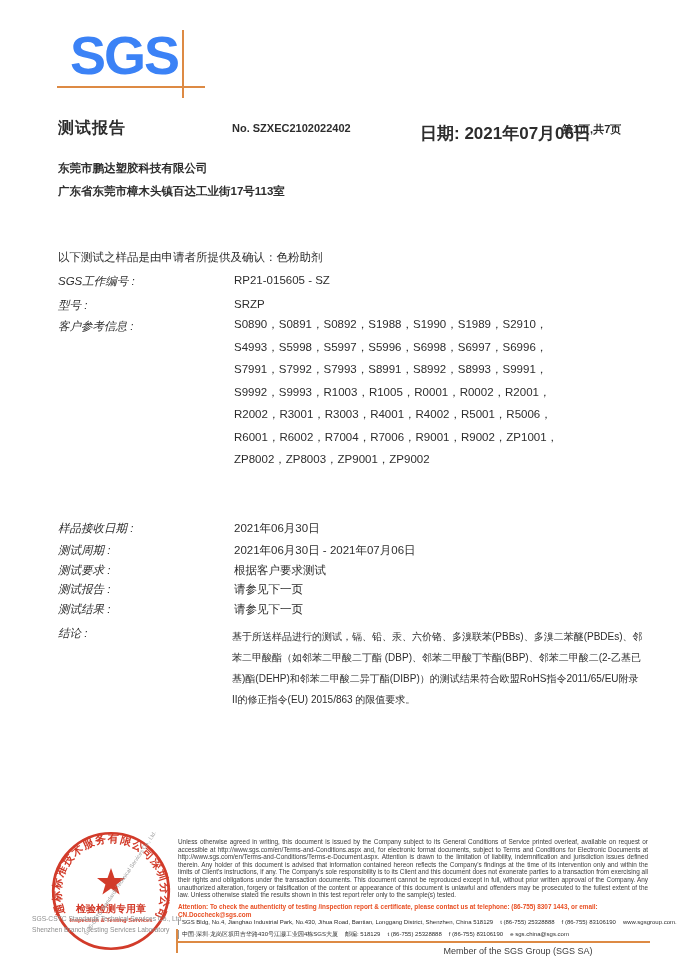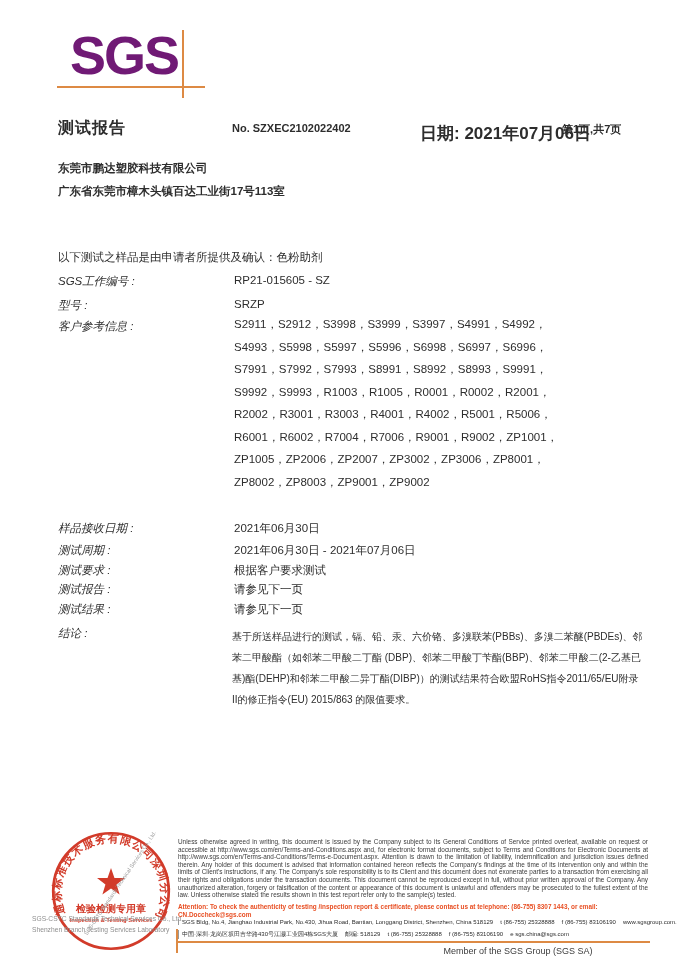--- a/index.html
+++ b/index.html
@@ -2,21 +2,21 @@
 <html><head>
 <meta charset="utf-8">
 <style>
   html,body{margin:0;padding:0;background:#e8e8e8;}
   .page{
     position:relative;width:677px;height:959px;margin:0 auto;background:#ffffff;
     font-family:"Liberation Sans","DejaVu Sans",sans-serif;color:#2d2d2d;overflow:hidden;
   }
   .abs{position:absolute;}
   
-  .logo{left:70px;top:28px;font-size:54px;font-weight:700;color:#701a75;letter-spacing:-2px;line-height:1;}
+  .logo{left:70px;top:28px;font-size:54px;font-weight:700;color:#3b82f6;letter-spacing:-2px;line-height:1;}
   .crop-h{left:57px;top:86px;width:148px;height:2px;background:#dd8a44;}
   .crop-v{left:182px;top:30px;width:2px;height:68px;background:#dd8a44;}
   .title{left:58px;top:118px;font-size:16px;font-weight:700;letter-spacing:1px;}
   .report-no{left:232px;top:122px;font-size:11px;font-weight:600;}
   .date{left:420px;top:122px;font-size:17px;font-weight:600;}
   .page-no{left:562px;top:122px;font-size:11px;font-weight:600;}
   .company{left:58px;top:161px;font-size:11.5px;font-weight:600;}
   .address{left:58px;top:184px;font-size:11.5px;font-weight:600;}
   .statement{left:58px;top:250px;font-size:11.5px;}
   
@@ -61,27 +61,26 @@
   <div class="abs statement">以下测试之样品是由申请者所提供及确认：色粉助剂</div>
 
   <div class="abs flabel" style="top:274px">SGS工作编号 :</div>
   <div class="abs fvalue" style="top:274px">RP21-015605 - SZ</div>
 
   <div class="abs flabel" style="top:298px">型号 :</div>
   <div class="abs fvalue" style="top:298px">SRZP</div>
 
   <div class="abs flabel" style="top:319px">客户参考信息 :</div>
   <div class="abs fvalue reflines" style="top:313px">
-    <div>S2911，S2912，S3998，S3999，S3997，S4991，S4992，</div>
+    <div>S0890，S0891，S0892，S1988，S1990，S1989，S2910，</div>
     <div>S4993，S5998，S5997，S5996，S6998，S6997，S6996，</div>
     <div>S7991，S7992，S7993，S8991，S8992，S8993，S9991，</div>
     <div>S9992，S9993，R1003，R1005，R0001，R0002，R2001，</div>
     <div>R2002，R3001，R3003，R4001，R4002，R5001，R5006，</div>
     <div>R6001，R6002，R7004，R7006，R9001，R9002，ZP1001，</div>
-    <div>ZP1005，ZP2006，ZP2007，ZP3002，ZP3006，ZP8001，</div>
     <div>ZP8002，ZP8003，ZP9001，ZP9002</div>
   </div>
 
   <div class="abs flabel" style="top:521px">样品接收日期 :</div>
   <div class="abs fvalue" style="top:521px">2021年06月30日</div>
 
   <div class="abs flabel" style="top:543px">测试周期 :</div>
   <div class="abs fvalue" style="top:543px">2021年06月30日 - 2021年07月06日</div>
 
   <div class="abs flabel" style="top:563px">测试要求 :</div>

